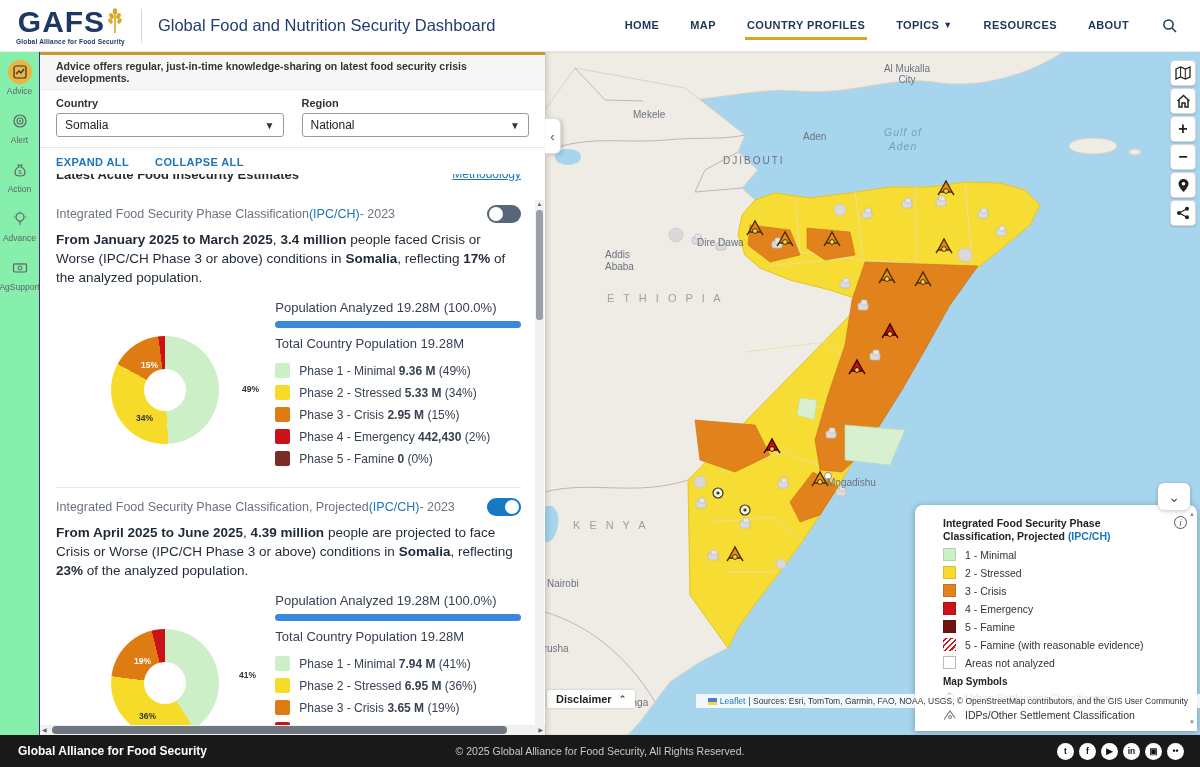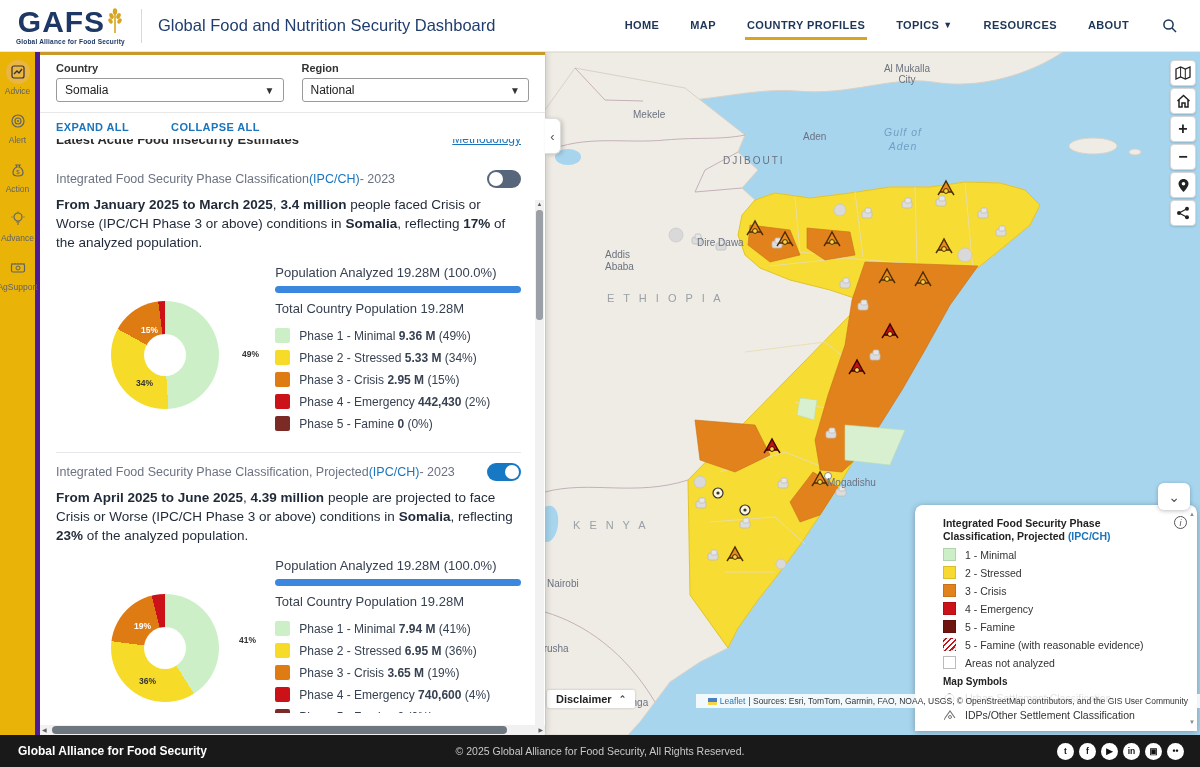--- a/index.html
+++ b/index.html
@@ -29,38 +29,38 @@
   .footer-brand { color:#fff; font-size:12px; font-weight:bold; padding-left:18px; }
   .footer-copy { position:absolute; left:0; right:0; text-align:center; color:#c9c9c9; font-size:10.5px; }
   .socials { margin-left:auto; display:flex; gap:5px; padding-right:16px; position:relative; z-index:2; }
   .soc { width:17px; height:17px; border-radius:50%; background:#fff; color:#111; font-size:8.5px; font-weight:bold;
          display:flex; align-items:center; justify-content:center; cursor:pointer; }
 
   
   .main { position:absolute; top:52px; left:0; width:1200px; height:683px; }
 
   
-  .rail { position:absolute; left:0; top:0; width:40px; height:683px; background:#eab308; border-right:5px solid #4c1d95; z-index:25; }
+  .rail { position:absolute; left:0; top:0; width:40px; height:683px; background:#86efac; border-right:1px solid #4c1d95; z-index:25; }
   .rail-item { display:flex; flex-direction:column; align-items:center; padding-top:8px; height:49px; cursor:pointer; }
   .rail-ico { width:24px; height:24px; border-radius:50%; display:flex; align-items:center; justify-content:center; }
   .rail-item.active .rail-ico { background:#eab543; }
   .rail-label { font-size:8.5px; color:#5f6368; margin-top:2px; }
 
   
   .panel { position:absolute; left:40px; top:0; width:505px; height:683px; background:#fff;
            box-shadow:2px 0 6px rgba(0,0,0,.15); z-index:20; }
   .panel-goldline { height:3px; background:#c9992b; }
   .banner { background:#f7f7f7; border-bottom:1px solid #ececec; padding:5px 16px; font-size:10.5px; color:#333; font-weight:bold; }
   .filters { display:flex; gap:18px; padding:7px 16px 10px; border-bottom:1px solid #e7e7e7; }
   .field { flex:1; }
   .field-label { font-size:11px; color:#333; font-weight:bold; margin-bottom:4px; }
   .select { border:1px solid #9a9a9a; border-radius:3px; height:24px; display:flex; align-items:center;
             padding:0 8px; font-size:12px; color:#222; cursor:pointer; background:#fff; }
   .select .chev { margin-left:auto; font-size:10px; color:#333; }
-  .expand-row { display:flex; gap:42px; padding:8px 16px 6px;align-items:center; }
+  .expand-row { display:flex; gap:26px; padding:8px 16px 6px;align-items:center; }
   .blue-link { color:#1b75bc; font-size:11px; font-weight:bold; letter-spacing:.4px; cursor:pointer; }
   .panel-content { position:relative; height:574px; overflow:hidden; padding:0 24px 0 16px; }
   .clip-row { height:13px; overflow:hidden; display:flex; justify-content:space-between; }
   .clip-row .inner-l { margin-top:-7px; font-size:13px; font-weight:bold; color:#2b2b2b; }
   .clip-row .inner-r { margin-top:-7px; font-size:12px; color:#1b75bc; text-decoration:underline; cursor:pointer; }
   .sec-title { display:flex; align-items:center; margin-top:18px; font-size:12.5px; color:#6b7280; }
   .sec-title .lnk { color:#1b75bc; cursor:pointer; }
   .toggle { margin-left:auto; width:34px; height:18px; border-radius:9px; position:relative; cursor:pointer; }
   .toggle.off { background:#57667a; }
   .toggle.on { background:#1779c4; }
@@ -235,20 +235,21 @@
               <line x1="11" y1="4.5" x2="11" y2="3" stroke="#5f6368"></line>
               <line x1="14" y1="4.5" x2="14" y2="3" stroke="#5f6368"></line>
             </svg>
         </span>
         <span class="rail-label">AgSupport</span>
       </div>
     </div>
 
     <div class="panel">
       <div class="panel-goldline"></div>
+      <div class="banner">Advice offers regular, just-in-time knowledge-sharing on latest food security crisis developments.</div>
 
       <div class="filters">
         <div class="field">
           <div class="field-label">Country</div>
           <div class="select">
             <span>Somalia</span>
             <span class="chev">▼</span>
           </div>
         </div>
         <div class="field">

